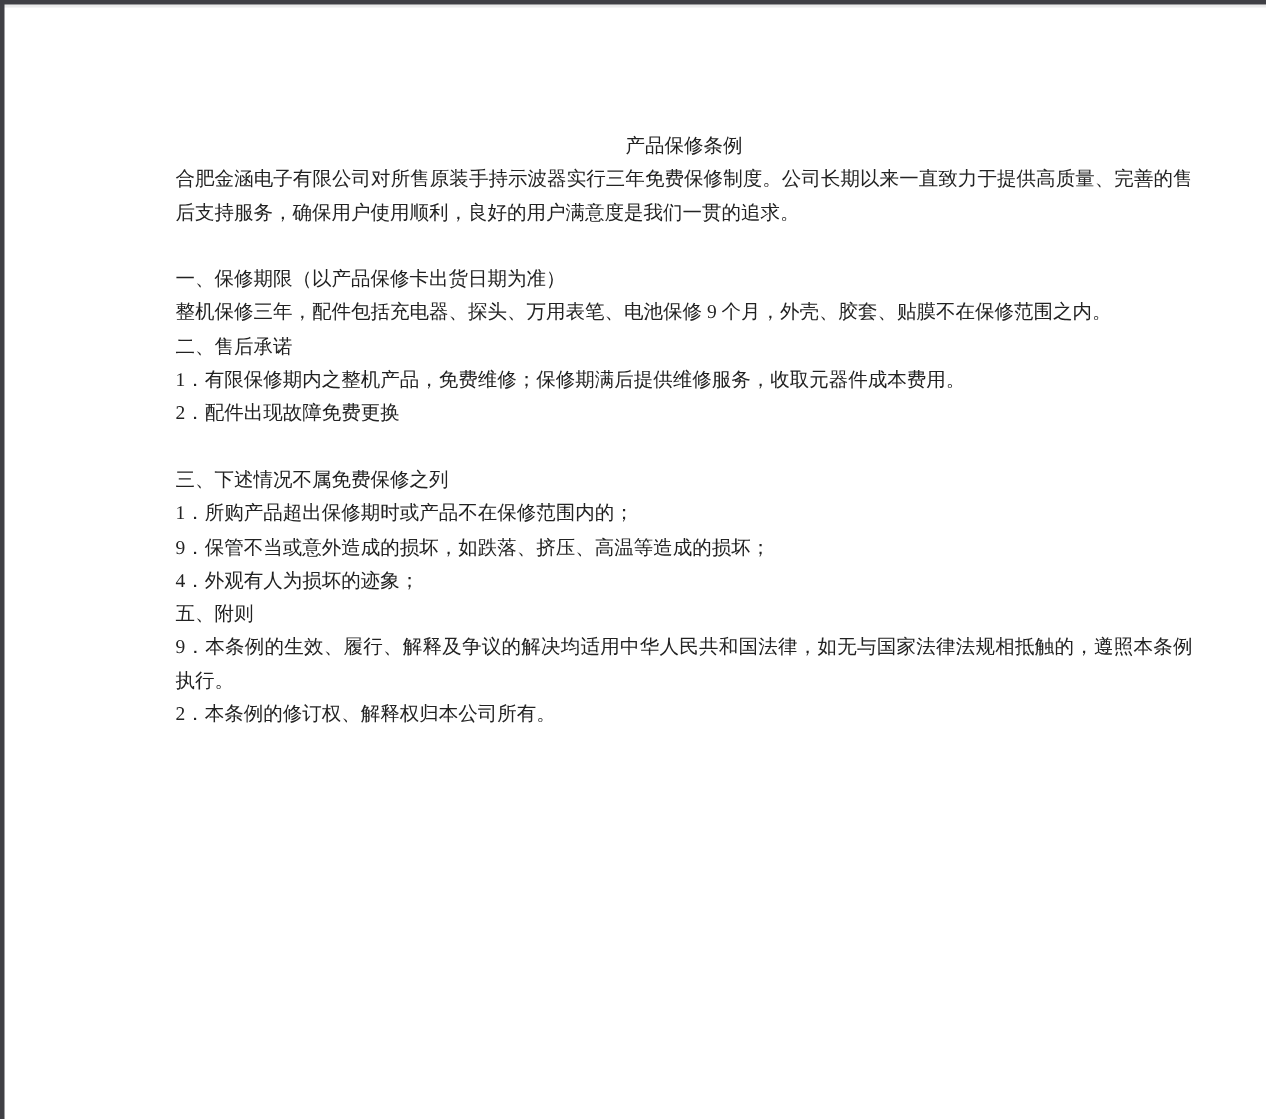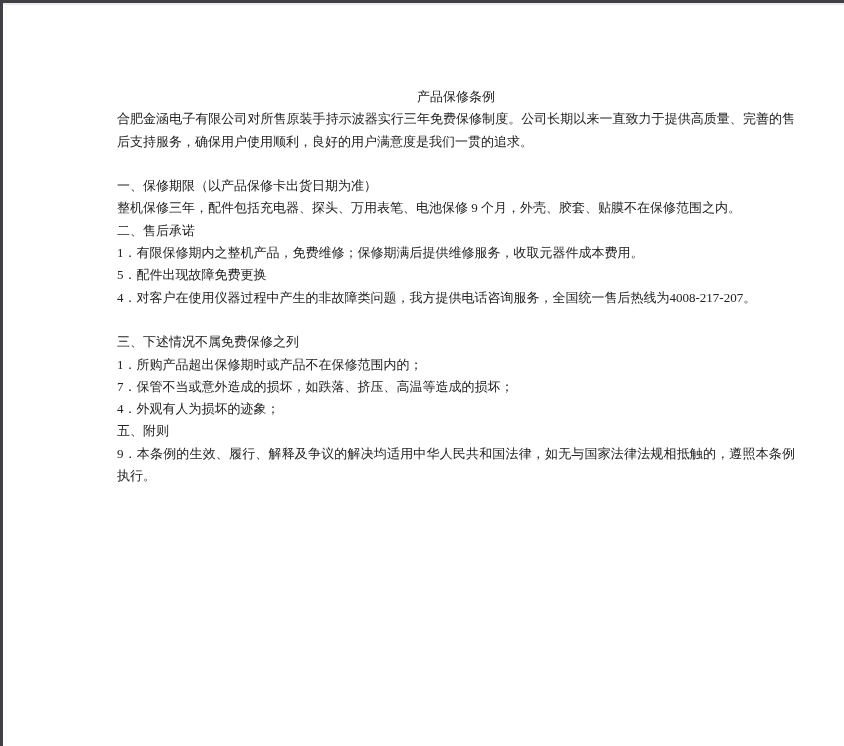--- a/index.html
+++ b/index.html
@@ -73,23 +73,23 @@
   <div class="edge-top-light"></div>
   <div class="edge-left"></div>
   <div class="doc" id="doc">
       <div class="line title">产品保修条例</div>
       <div class="line para">合肥金涵电子有限公司对所售原装手持示波器实行三年免费保修制度。公司长期以来一直致力于提供高质量、完善的售后支持服务，确保用户使用顺利，良好的用户满意度是我们一贯的追求。</div>
       <div class="line blank"></div>
       <div class="line para">一、保修期限（以产品保修卡出货日期为准）</div>
       <div class="line para">整机保修三年，配件包括充电器、探头、万用表笔、电池保修 9 个月，外壳、胶套、贴膜不在保修范围之内。</div>
       <div class="line para">二、售后承诺</div>
       <div class="line para">1．有限保修期内之整机产品，免费维修；保修期满后提供维修服务，收取元器件成本费用。</div>
-      <div class="line para">5．配件出现故障免费更换</div>
-      <div class="line para">4．对客户在使用仪器过程中产生的非故障类问题，我方提供电话咨询服务，全国统一售后热线为4008-217-207。</div>
+      <div class="line para">2．配件出现故障免费更换</div>
       <div class="line blank"></div>
       <div class="line para">三、下述情况不属免费保修之列</div>
       <div class="line para">1．所购产品超出保修期时或产品不在保修范围内的；</div>
-      <div class="line para">7．保管不当或意外造成的损坏，如跌落、挤压、高温等造成的损坏；</div>
+      <div class="line para">9．保管不当或意外造成的损坏，如跌落、挤压、高温等造成的损坏；</div>
       <div class="line para">4．外观有人为损坏的迹象；</div>
       <div class="line para">五、附则</div>
       <div class="line para">9．本条例的生效、履行、解释及争议的解决均适用中华人民共和国法律，如无与国家法律法规相抵触的，遵照本条例执行。</div>
+      <div class="line para">2．本条例的修订权、解释权归本公司所有。</div>
     </div>
 </div>
 
 </body></html>

